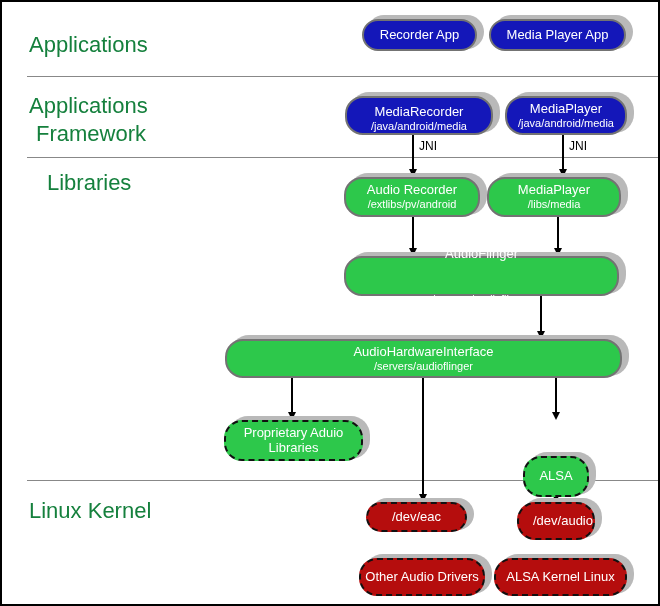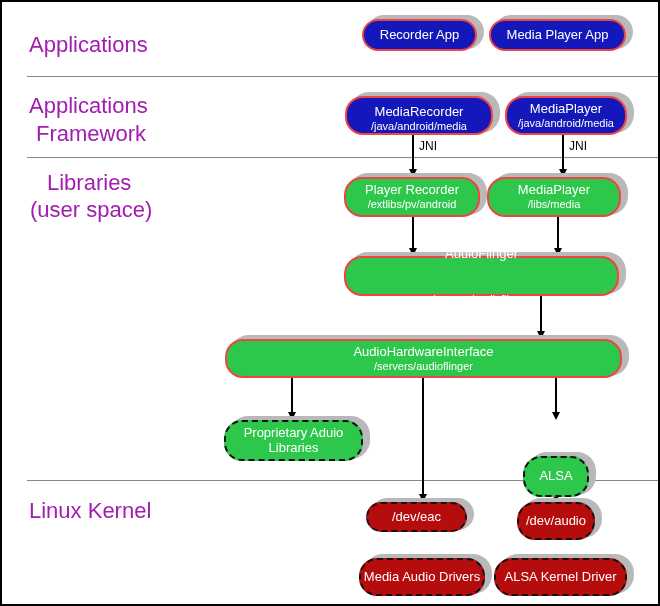--- a/index.html
+++ b/index.html
@@ -9,37 +9,37 @@
     width: 660px;
     height: 606px;
     background: #fff;
     border: 2px solid #000;
     font-family: "Liberation Sans", sans-serif;
     overflow: hidden;
   }
 
   .layer-label {
     position: absolute;
-    color: #a21caf;
+    color: #15803d;
     font-size: 22px;
     white-space: nowrap;
   }
 
   .divider {
     position: absolute;
     height: 1px;
     background: #888;
     left: 25px;
     width: 633px;
   }
 
   .node {
     position: absolute;
     border-radius: 18px;
-    border: 2px solid #ef4444;
+    border: 2px solid #737373;
     color: #fff;
     text-align: center;
     display: flex;
     flex-direction: column;
     justify-content: center;
     line-height: 1.15;
     box-shadow: 6px -3px 0 1px #b9b9b9;
   }
   .node .title { font-size: 13px; }
   .node .subtitle { font-size: 11px; }
@@ -53,21 +53,21 @@
   #media-player-app    { left: 487px; top: 17px;  width: 137px; height: 32px; }
   #media-recorder-fw   { left: 343px; top: 94px;  width: 148px; height: 39px; justify-content: flex-end; }
   #media-player-fw     { left: 503px; top: 94px;  width: 122px; height: 39px; }
   #media-recorder-lib  { left: 342px; top: 175px; width: 136px; height: 40px; }
   #media-player-lib    { left: 485px; top: 175px; width: 134px; height: 40px; }
   #audio-flinger       { left: 342px; top: 254px; width: 275px; height: 40px; gap: 31px; }
   #audio-hw-interface  { left: 223px; top: 337px; width: 397px; height: 39px; }
   #proprietary-libs    { left: 222px; top: 418px; width: 139px; height: 41px; padding: 0 8px; }
   #alsa                { left: 521px; top: 418px; width: 66px;  height: 41px; margin-top: 36px; }
   #dev-eac             { left: 364px; top: 500px; width: 101px; height: 30px; }
-  #dev-audio           { left: 515px; top: 500px; width: 78px;  height: 38px; }
+  #dev-audio           { left: 515px; top: 500px; width: 78px;  height: 38px; align-items: flex-end; }
   #other-audio-drivers { left: 357px; top: 556px; width: 126px; height: 38px; }
   #alsa-kernel-driver  { left: 492px; top: 556px; width: 133px; height: 38px; }
 
   
   .edge-line {
     position: absolute;
     width: 2px;
     background: #000;
   }
   .edge-head {
@@ -86,21 +86,20 @@
 </style>
 </head>
 <body>
 
 <div id="canvas">
 
   <div class="layer-label" style="left:27px; top:30px;">Applications</div>
   <div class="layer-label" style="left:27px; top:91px;">Applications</div>
   <div class="layer-label" style="left:34px; top:119px;">Framework</div>
   <div class="layer-label" style="left:45px; top:168px;">Libraries</div>
-  <div class="layer-label" style="left:28px; top:195px;">(user space)</div>
   <div class="layer-label" style="left:27px; top:496px;">Linux Kernel</div>
 
   <div class="divider" style="top:74px;"></div>
   <div class="divider" style="top:155px;"></div>
   <div class="divider" style="top:478px;"></div>
 
   <div class="edge-line" style="left:410px; top:133px; height:36px;"></div>
   <div class="edge-head" style="left:407px; top:167px;"></div>
 
   <div class="edge-line" style="left:560px; top:133px; height:36px;"></div>
@@ -140,21 +139,21 @@
   <div class="node blue" id="media-recorder-fw">
     <span class="title">MediaRecorder</span>
     <span class="subtitle">/java/android/media</span>
   </div>
   <div class="node blue" id="media-player-fw">
     <span class="title">MediaPlayer</span>
     <span class="subtitle">/java/android/media</span>
   </div>
 
   <div class="node green" id="media-recorder-lib">
-    <span class="title">Player Recorder</span>
+    <span class="title">Audio Recorder</span>
     <span class="subtitle">/extlibs/pv/android</span>
   </div>
   <div class="node green" id="media-player-lib">
     <span class="title">MediaPlayer</span>
     <span class="subtitle">/libs/media</span>
   </div>
   <div class="node green" id="audio-flinger">
     <span class="title">AudioFlinger</span>
     <span class="subtitle">/servers/audioflinger</span>
   </div>
@@ -169,19 +168,19 @@
     <span class="title">ALSA</span>
   </div>
 
   <div class="node red dashed" id="dev-eac">
     <span class="title">/dev/eac</span>
   </div>
   <div class="node red dashed" id="dev-audio">
     <span class="title">/dev/audio</span>
   </div>
   <div class="node red dashed" id="other-audio-drivers">
-    <span class="title">Media Audio Drivers</span>
+    <span class="title">Other Audio Drivers</span>
   </div>
   <div class="node red dashed" id="alsa-kernel-driver">
-    <span class="title">ALSA Kernel Driver</span>
+    <span class="title">ALSA Kernel Linux</span>
   </div>
 
 </div>
 
 </body></html>

